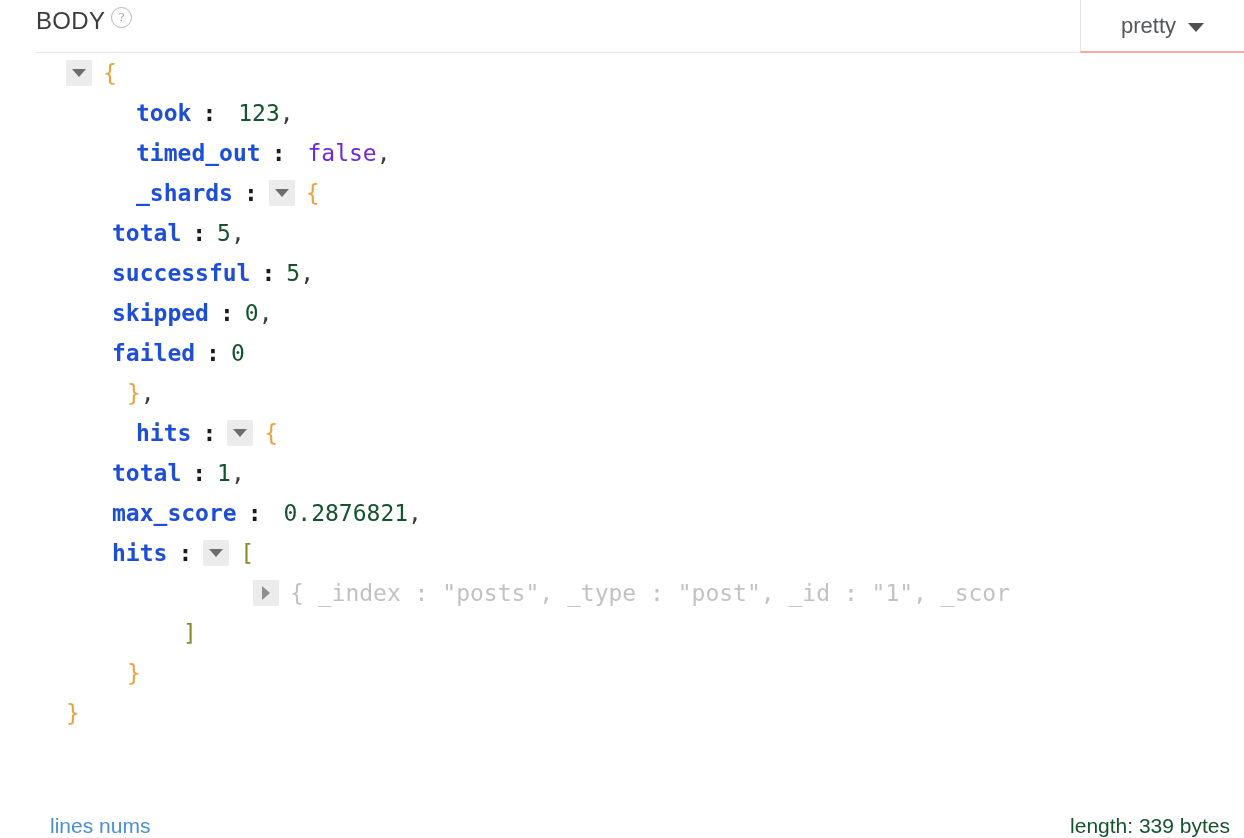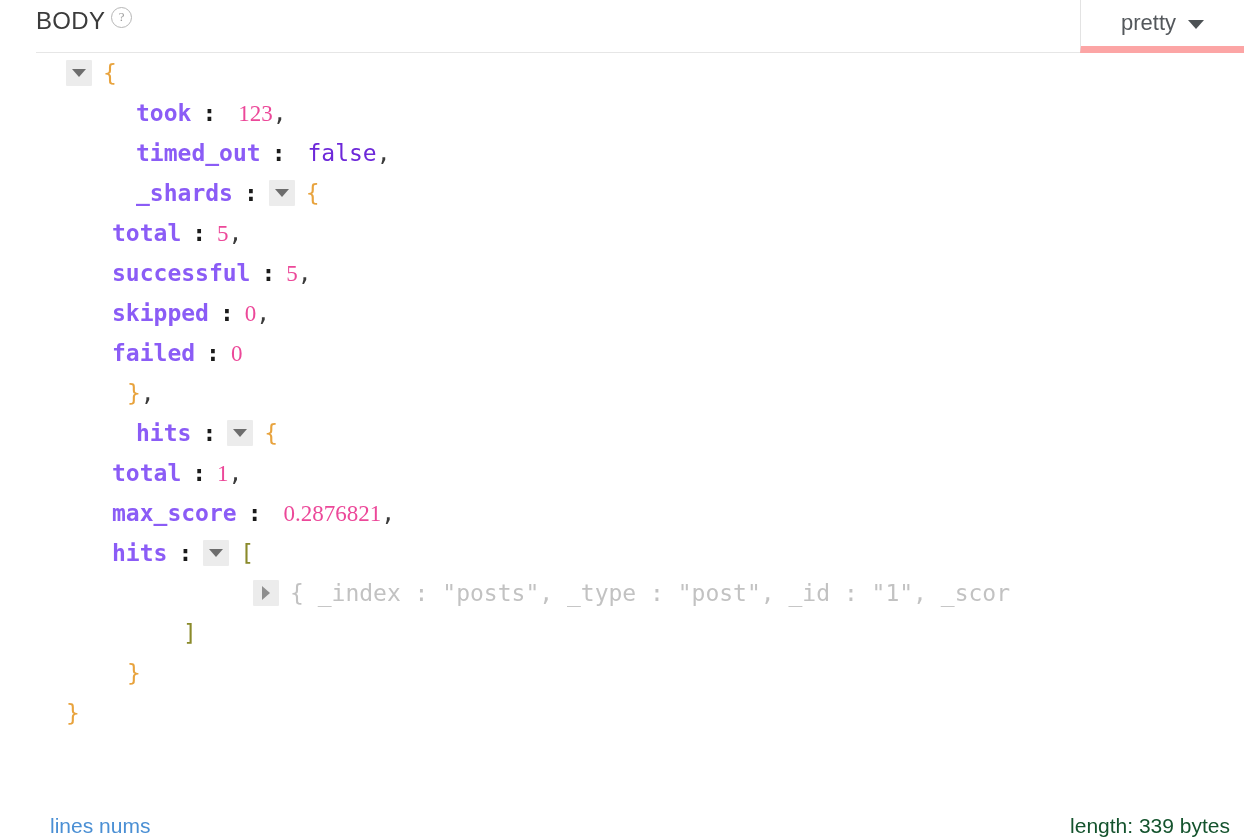--- a/index.html
+++ b/index.html
@@ -70,21 +70,21 @@
     user-select: none;
   }
 
   .pretty-box {
     position: absolute;
     left: 1080px;
     top: 0;
     width: 164px;
     height: 53px;
     border-left: 1px solid #e3e3e3;
-    border-bottom: 7px solid #fca5a5;
+    border-bottom: 2px solid #fca5a5;
     box-sizing: border-box;
     display: flex;
     align-items: center;
     justify-content: center;
     gap: 12px;
     background: #fff;
     cursor: pointer;
   }
   .pretty-label {
     font-size: 22px;
@@ -119,28 +119,28 @@
     white-space: nowrap;
   }
   .ind0 { padding-left: 66px; }
   .ind1 { padding-left: 136px; }
   .ind2 { padding-left: 112px; }
   .ind3 { padding-left: 253px; }
   .ind-close1 { padding-left: 127px; }
   .ind-close2 { padding-left: 183px; }
 
   .k {
-    color: #8b5cf6;
+    color: #1d4ed8;
     font-weight: bold;
   }
   .colon {
     color: #1a1a1a;
     font-weight: bold;
   }
-  .num { color: #ec4899; font-family: Liberation Serif, serif; }
+  .num { color: #14532d; }
   .bool { color: #6d28d9; }
   .brace { color: #e8a33d; }
   .bracket { color: #8a8a2b; }
   .punct { color: #3a3a3a; }
   .preview {
     color: #c2c2c2;
   }
 
   
   .toggle {

